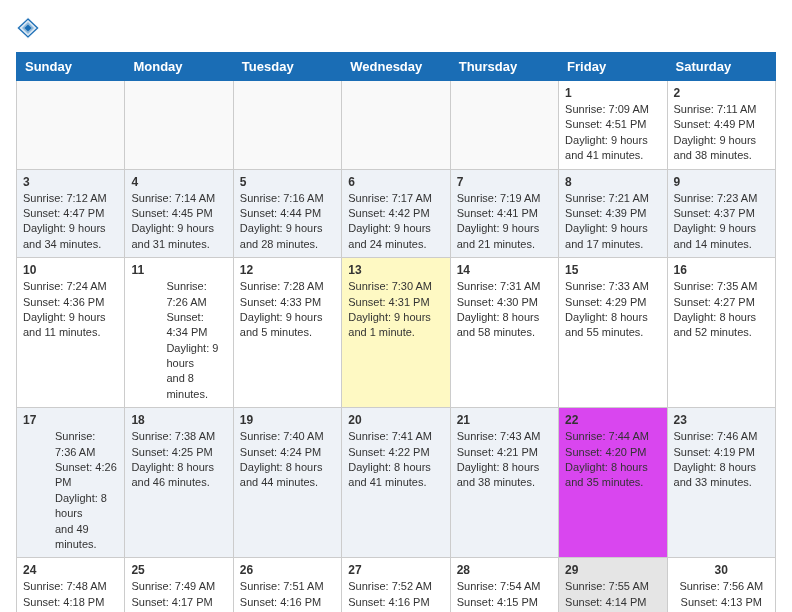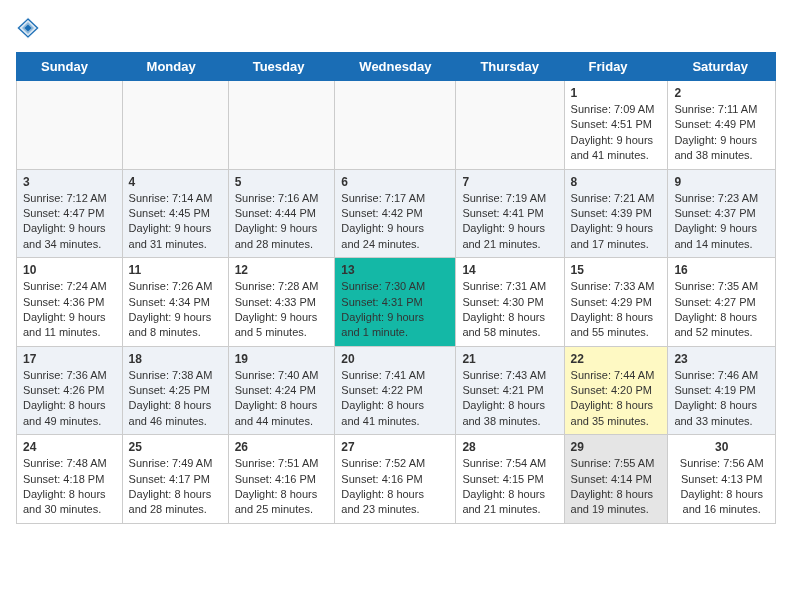--- a/index.html
+++ b/index.html
@@ -51,21 +51,21 @@
     }
     .calendar {
       width: 100%;
       border-collapse: collapse;
     }
     .calendar th {
       background: #1a6db5;
       color: #fff;
       font-size: 13px;
       font-weight: bold;
-      padding: 6px 24px;
+      padding: 6px 8px;
       text-align: left;
       border: 1px solid #1a6db5;
     }
     .calendar td {
       border: 1px solid #ccc;
       vertical-align: top;
       padding: 5px 6px;
       width: calc(100% / 7);
       font-size: 11px;
       color: #333;
@@ -205,33 +205,33 @@
       <tr>
         <td style="background: rgb(255, 255, 255);">
           <span class="day-num">10</span>
           <div class="day-info" style="white-space: pre-line;">Sunrise: 7:24 AM
 Sunset: 4:36 PM
 Daylight: 9 hours
 and 11 minutes.</div>
         </td>
         <td style="background: rgb(255, 255, 255);">
           <span class="day-num">11</span>
-          <div class="day-info" style="white-space: pre-line;">Sunrise: 7:26 AM
+          <div class="day-info" style="white-space: pre-line; margin-left: 35px;">Sunrise: 7:26 AM
 Sunset: 4:34 PM
 Daylight: 9 hours
 and 8 minutes.</div>
         </td>
         <td style="background: rgb(255, 255, 255);">
           <span class="day-num">12</span>
           <div class="day-info" style="white-space: pre-line;">Sunrise: 7:28 AM
 Sunset: 4:33 PM
 Daylight: 9 hours
 and 5 minutes.</div>
         </td>
-        <td style="background: #14b8a6;">
+        <td style="background: #fef9c3;">
           <span class="day-num">13</span>
           <div class="day-info" style="white-space: pre-line;">Sunrise: 7:30 AM
 Sunset: 4:31 PM
 Daylight: 9 hours
 and 1 minute.</div>
         </td>
         <td style="background: rgb(255, 255, 255); border-radius: 26px;">
           <span class="day-num">14</span>
           <div class="day-info" style="white-space: pre-line;">Sunrise: 7:31 AM
 Sunset: 4:30 PM
@@ -249,21 +249,21 @@
           <span class="day-num">16</span>
           <div class="day-info" style="white-space: pre-line;">Sunrise: 7:35 AM
 Sunset: 4:27 PM
 Daylight: 8 hours
 and 52 minutes.</div>
         </td>
       </tr>
       <tr>
         <td style="background: rgb(238, 242, 247);">
           <span class="day-num">17</span>
-          <div class="day-info" style="white-space: pre-line;">Sunrise: 7:36 AM
+          <div class="day-info" style="white-space: pre-line; margin-left: 32px;">Sunrise: 7:36 AM
 Sunset: 4:26 PM
 Daylight: 8 hours
 and 49 minutes.</div>
         </td>
         <td style="background: rgb(238, 242, 247);">
           <span class="day-num">18</span>
           <div class="day-info" style="white-space: pre-line;">Sunrise: 7:38 AM
 Sunset: 4:25 PM
 Daylight: 8 hours
 and 46 minutes.</div>
@@ -282,21 +282,21 @@
 Daylight: 8 hours
 and 41 minutes.</div>
         </td>
         <td style="background: rgb(238, 242, 247);">
           <span class="day-num">21</span>
           <div class="day-info" style="white-space: pre-line;">Sunrise: 7:43 AM
 Sunset: 4:21 PM
 Daylight: 8 hours
 and 38 minutes.</div>
         </td>
-        <td style="background: #fef9c3;">
+        <td style="background: #d946ef;">
           <span class="day-num">22</span>
           <div class="day-info" style="white-space: pre-line;">Sunrise: 7:44 AM
 Sunset: 4:20 PM
 Daylight: 8 hours
 and 35 minutes.</div>
         </td>
         <td style="background: rgb(238, 242, 247);">
           <span class="day-num">23</span>
           <div class="day-info" style="white-space: pre-line;">Sunrise: 7:46 AM
 Sunset: 4:19 PM

